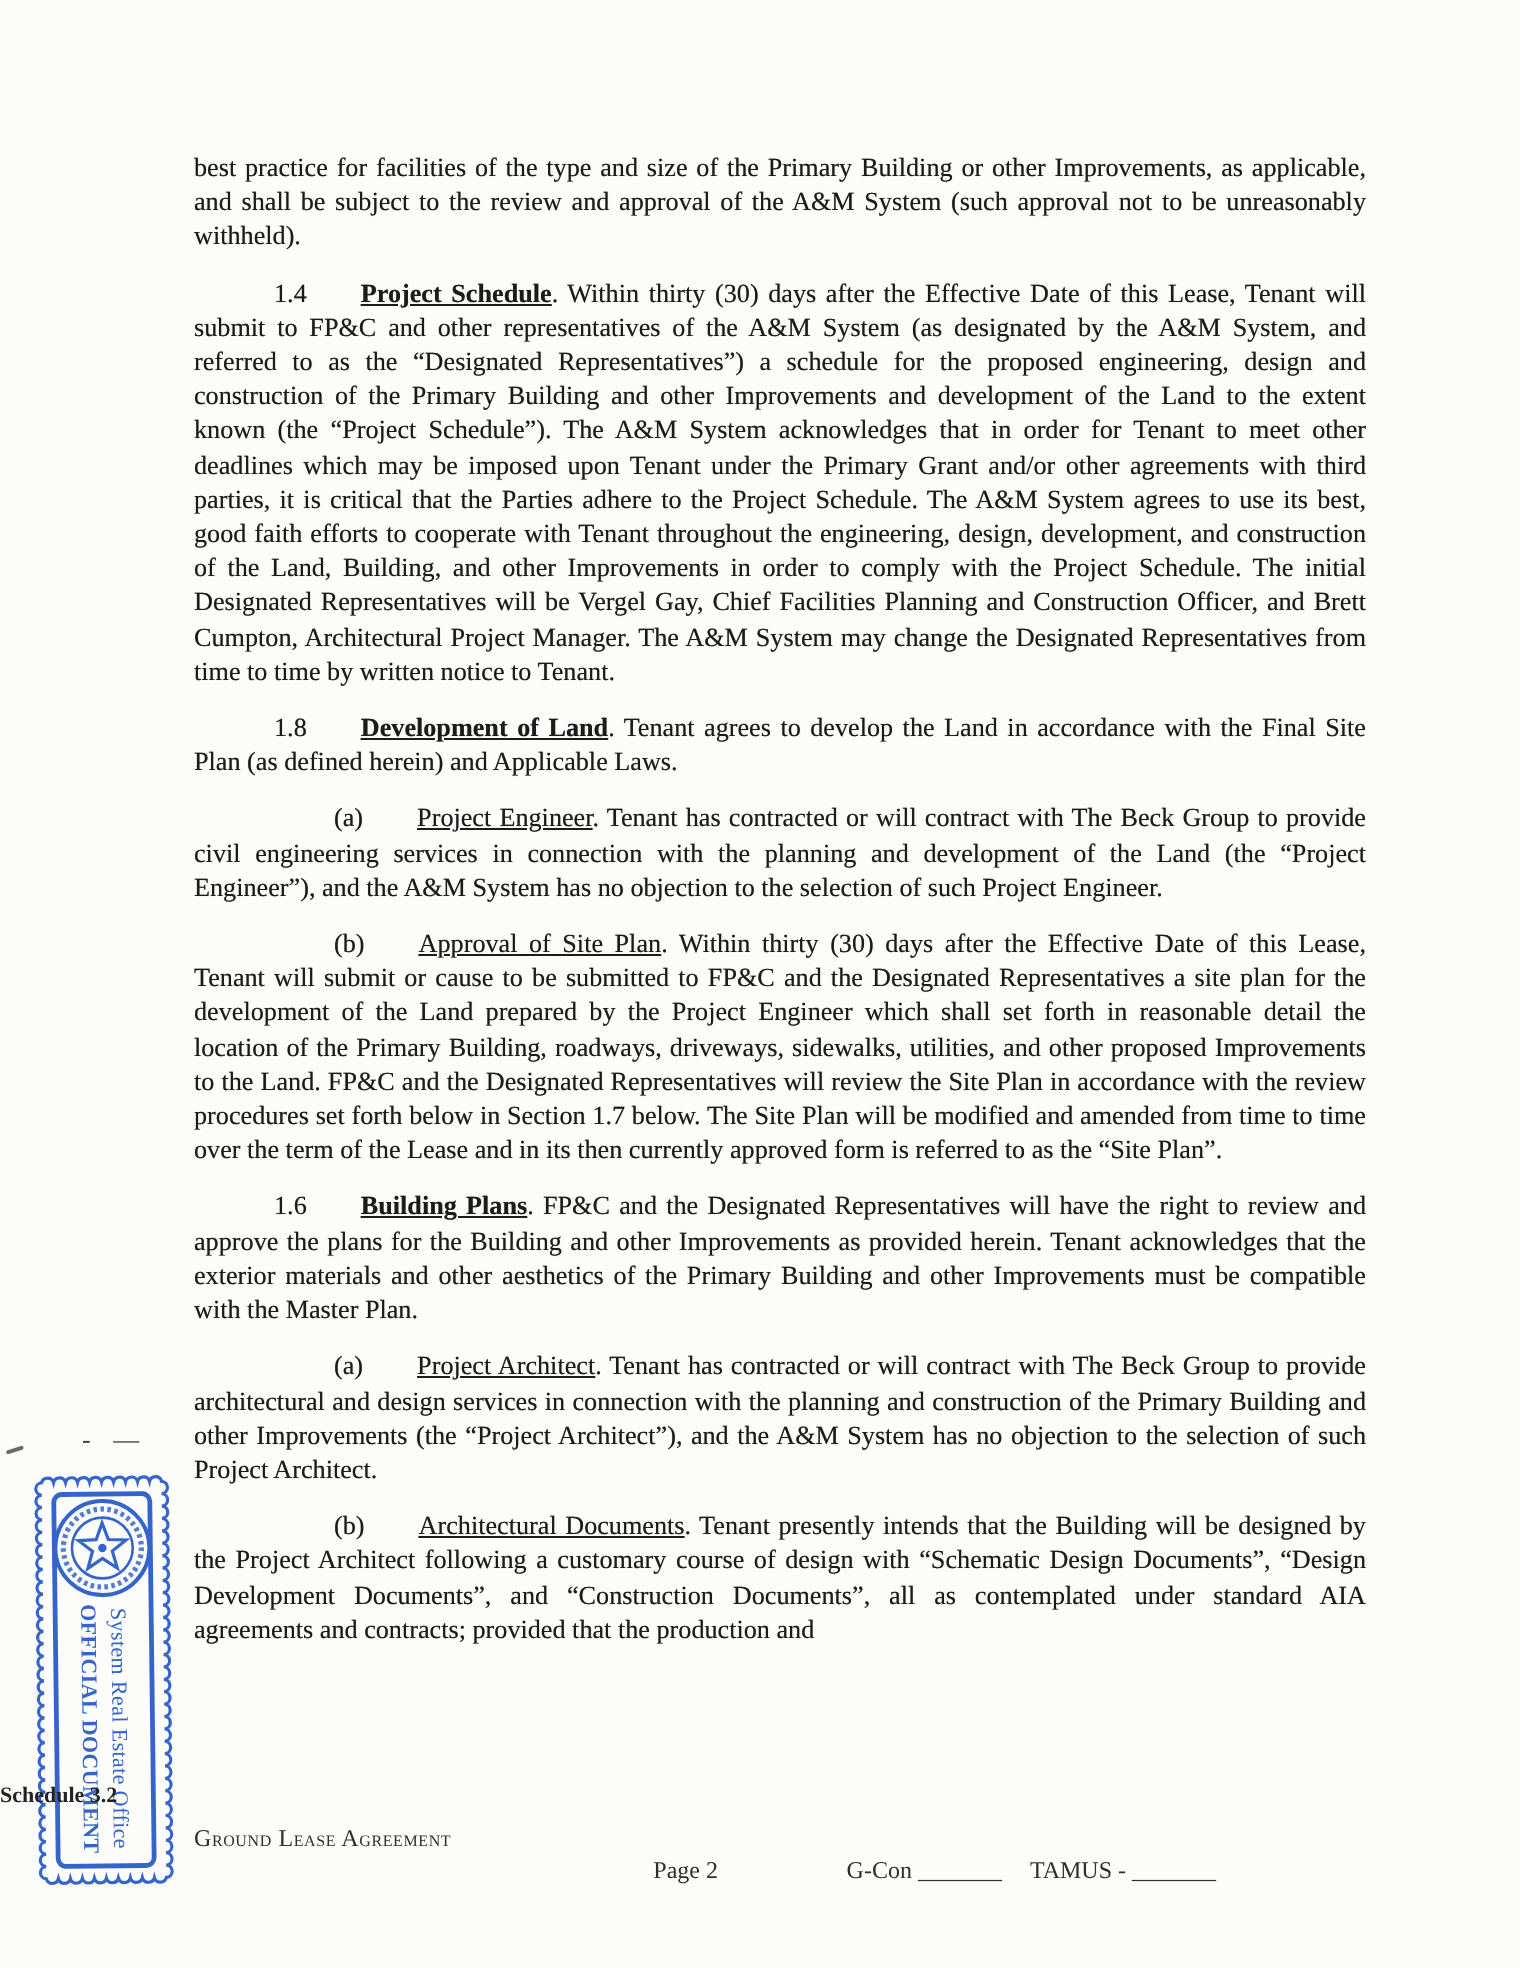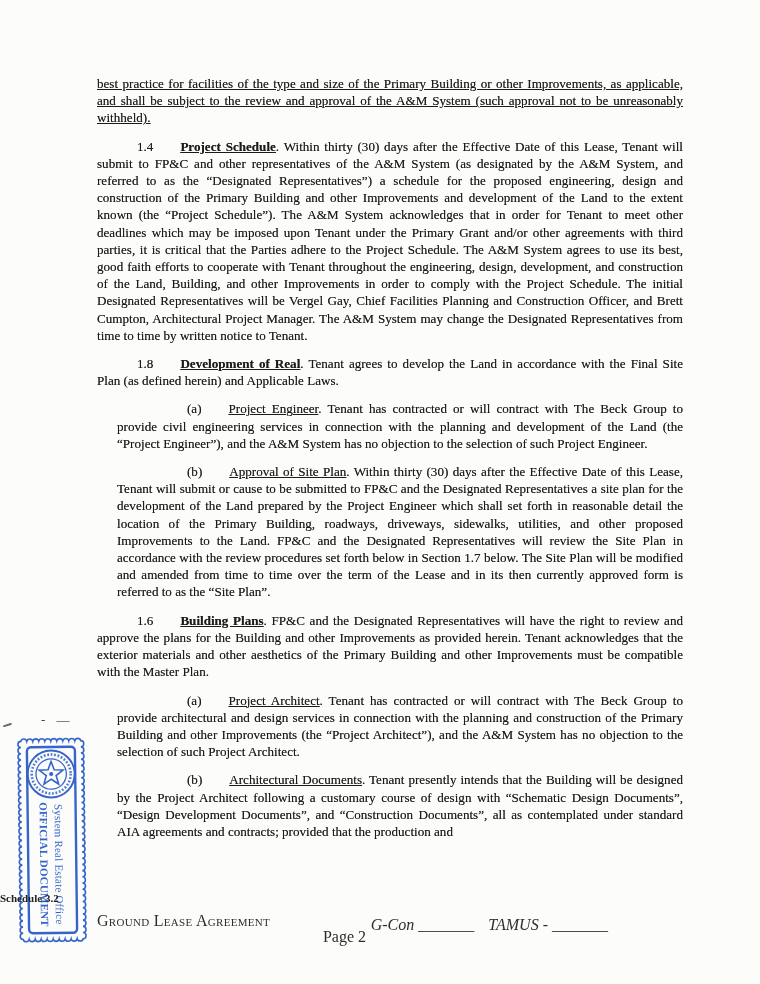--- a/index.html
+++ b/index.html
@@ -9,23 +9,23 @@
     font-family:"Liberation Serif","DejaVu Serif",serif;
   }
   
   .doc-body{
     position:absolute;left:97px;top:75px;width:586px;
     font-size:13.1px;line-height:17.2px;
     text-shadow:0 0 .35px rgba(0,0,0,.55);
   }
   .para{margin:11px 0 0 0;text-align:justify;}
   .para:first-child{margin-top:0;}
-  .ind-0{text-indent:0;text-decoration:underline;}
+  .ind-0{text-indent:0;}
   .ind-1{text-indent:40px;}
-  .ind-2{text-indent:70px;margin-left:20px;}
+  .ind-2{text-indent:70px;}
   .r-label{margin-right:27px;font-family:Liberation Serif, serif;}
   .r-bu{font-weight:bold;text-decoration:underline;}
   .r-u{text-decoration:underline;}
   .r-i{}
   
   .artifact-dashes{
     position:absolute;left:41px;top:712px;width:60px;
     color:#3c3c3c;font-size:13px;letter-spacing:4px;
   }
   .artifact-mark{
@@ -44,38 +44,38 @@
     writing-mode:vertical-rl;text-align:center;white-space:nowrap;
     font-family:"Liberation Serif",serif;color:var(--stamp-blue);
   }
   .st-office{display:block;font-size:11px;line-height:15px;letter-spacing:.2px;}
   .st-official{display:block;font-weight:bold;font-size:11px;line-height:15px;letter-spacing:.2px;}
   
   .footer-schedule{
     position:absolute;left:0;top:892px;width:695px;text-align:left;
     font-size:11px;font-weight:bold;color:#222;
   }
-  .footer-row{position:absolute;left:0;top:912px;width:676px;height:16px;font-size:16px;color:#2e2e2e;}
+  .footer-row{position:absolute;left:0;top:912px;width:676px;height:16px;font-size:12px;color:#2e2e2e;}
   .f-left{position:absolute;left:97px;top:0;font-variant:small-caps;letter-spacing:.3px;}
   .f-center{position:absolute;left:50%;transform:translateX(-35%);top:16px;}
-  .f-right{position:absolute;right:68px;top:4px;font-style:italic;}
+  .f-right{position:absolute;right:68px;top:16px;}
   .f-right .gap{margin-left:14px;}
 </style>
 </head>
 <body>
 
 <div class="page">
 
   <div class="artifact-mark"></div>
   <div class="artifact-dashes">- —</div>
 
   <div class="doc-body">
       <p class="para ind-0"><span class="r-n">best practice for facilities of the type and size of the Primary Building or other Improvements, as applicable, and shall be subject to the review and approval of the A&amp;M System (such approval not to be unreasonably withheld).</span></p>
       <p class="para ind-1"><span class="r-label">1.4</span><span class="r-bu">Project Schedule</span><span class="r-n">. Within thirty (30) days after the Effective Date of this Lease, Tenant will submit to FP&amp;C and other representatives of the A&amp;M System (as designated by the A&amp;M System, and referred to as the “</span><span class="r-i">Designated Representatives</span><span class="r-n">”) a schedule for the proposed engineering, design and construction of the Primary Building and other Improvements and development of the Land to the extent known (the “</span><span class="r-i">Project Schedule</span><span class="r-n">”). The A&amp;M System acknowledges that in order for Tenant to meet other deadlines which may be imposed upon Tenant under the Primary Grant and/or other agreements with third parties, it is critical that the Parties adhere to the Project Schedule. The A&amp;M System agrees to use its best, good faith efforts to cooperate with Tenant throughout the engineering, design, development, and construction of the Land, Building, and other Improvements in order to comply with the Project Schedule. The initial Designated Representatives will be Vergel Gay, Chief Facilities Planning and Construction Officer, and Brett Cumpton, Architectural Project Manager. The A&amp;M System may change the Designated Representatives from time to time by written notice to Tenant.</span></p>
-      <p class="para ind-1"><span class="r-label">1.8</span><span class="r-bu">Development of Real</span><span class="r-n">. Tenant agrees to develop the Land in accordance with the Final Site Plan (as defined herein) and Applicable Laws.</span></p>
+      <p class="para ind-1"><span class="r-label">1.8</span><span class="r-bu">Development of Land</span><span class="r-n">. Tenant agrees to develop the Land in accordance with the Final Site Plan (as defined herein) and Applicable Laws.</span></p>
       <p class="para ind-2"><span class="r-label">(a)</span><span class="r-u">Project Engineer</span><span class="r-n">. Tenant has contracted or will contract with The Beck Group to provide civil engineering services in connection with the planning and development of the Land (the “</span><span class="r-i">Project Engineer</span><span class="r-n">”), and the A&amp;M System has no objection to the selection of such Project Engineer.</span></p>
       <p class="para ind-2"><span class="r-label">(b)</span><span class="r-u">Approval of Site Plan</span><span class="r-n">. Within thirty (30) days after the Effective Date of this Lease, Tenant will submit or cause to be submitted to FP&amp;C and the Designated Representatives a site plan for the development of the Land prepared by the Project Engineer which shall set forth in reasonable detail the location of the Primary Building, roadways, driveways, sidewalks, utilities, and other proposed Improvements to the Land. FP&amp;C and the Designated Representatives will review the Site Plan in accordance with the review procedures set forth below in Section 1.7 below. The Site Plan will be modified and amended from time to time over the term of the Lease and in its then currently approved form is referred to as the “</span><span class="r-i">Site Plan</span><span class="r-n">”.</span></p>
       <p class="para ind-1"><span class="r-label">1.6</span><span class="r-bu">Building Plans</span><span class="r-n">. FP&amp;C and the Designated Representatives will have the right to review and approve the plans for the Building and other Improvements as provided herein. Tenant acknowledges that the exterior materials and other aesthetics of the Primary Building and other Improvements must be compatible with the Master Plan.</span></p>
       <p class="para ind-2"><span class="r-label">(a)</span><span class="r-u">Project Architect</span><span class="r-n">. Tenant has contracted or will contract with The Beck Group to provide architectural and design services in connection with the planning and construction of the Primary Building and other Improvements (the “</span><span class="r-i">Project Architect</span><span class="r-n">”), and the A&amp;M System has no objection to the selection of such Project Architect.</span></p>
       <p class="para ind-2"><span class="r-label">(b)</span><span class="r-u">Architectural Documents</span><span class="r-n">. Tenant presently intends that the Building will be designed by the Project Architect following a customary course of design with “Schematic Design Documents”, “Design Development Documents”, and “Construction Documents”, all as contemplated under standard AIA agreements and contracts; provided that the production and</span></p>
     </div>
 
   <div class="stamp">
     <svg width="70" height="210" viewBox="0 0 70 210">
       <path id="scallop-path" fill="none" stroke="currentColor" stroke-width="1.6" d="M 5 5 a3.1,3.1 0 0 1 6.00,0 a3.1,3.1 0 0 1 6.00,0 a3.1,3.1 0 0 1 6.00,0 a3.1,3.1 0 0 1 6.00,0 a3.1,3.1 0 0 1 6.00,0 a3.1,3.1 0 0 1 6.00,0 a3.1,3.1 0 0 1 6.00,0 a3.1,3.1 0 0 1 6.00,0 a3.1,3.1 0 0 1 6.00,0 a3.1,3.1 0 0 1 6.00,0 a3.1,3.1 0 0 1 0,6.19 a3.1,3.1 0 0 1 0,6.19 a3.1,3.1 0 0 1 0,6.19 a3.1,3.1 0 0 1 0,6.19 a3.1,3.1 0 0 1 0,6.19 a3.1,3.1 0 0 1 0,6.19 a3.1,3.1 0 0 1 0,6.19 a3.1,3.1 0 0 1 0,6.19 a3.1,3.1 0 0 1 0,6.19 a3.1,3.1 0 0 1 0,6.19 a3.1,3.1 0 0 1 0,6.19 a3.1,3.1 0 0 1 0,6.19 a3.1,3.1 0 0 1 0,6.19 a3.1,3.1 0 0 1 0,6.19 a3.1,3.1 0 0 1 0,6.19 a3.1,3.1 0 0 1 0,6.19 a3.1,3.1 0 0 1 0,6.19 a3.1,3.1 0 0 1 0,6.19 a3.1,3.1 0 0 1 0,6.19 a3.1,3.1 0 0 1 0,6.19 a3.1,3.1 0 0 1 0,6.19 a3.1,3.1 0 0 1 0,6.19 a3.1,3.1 0 0 1 0,6.19 a3.1,3.1 0 0 1 0,6.19 a3.1,3.1 0 0 1 0,6.19 a3.1,3.1 0 0 1 0,6.19 a3.1,3.1 0 0 1 0,6.19 a3.1,3.1 0 0 1 0,6.19 a3.1,3.1 0 0 1 0,6.19 a3.1,3.1 0 0 1 0,6.19 a3.1,3.1 0 0 1 0,6.19 a3.1,3.1 0 0 1 0,6.19 a3.1,3.1 0 0 1 -6.00,0 a3.1,3.1 0 0 1 -6.00,0 a3.1,3.1 0 0 1 -6.00,0 a3.1,3.1 0 0 1 -6.00,0 a3.1,3.1 0 0 1 -6.00,0 a3.1,3.1 0 0 1 -6.00,0 a3.1,3.1 0 0 1 -6.00,0 a3.1,3.1 0 0 1 -6.00,0 a3.1,3.1 0 0 1 -6.00,0 a3.1,3.1 0 0 1 -6.00,0 a3.1,3.1 0 0 1 0,-6.19 a3.1,3.1 0 0 1 0,-6.19 a3.1,3.1 0 0 1 0,-6.19 a3.1,3.1 0 0 1 0,-6.19 a3.1,3.1 0 0 1 0,-6.19 a3.1,3.1 0 0 1 0,-6.19 a3.1,3.1 0 0 1 0,-6.19 a3.1,3.1 0 0 1 0,-6.19 a3.1,3.1 0 0 1 0,-6.19 a3.1,3.1 0 0 1 0,-6.19 a3.1,3.1 0 0 1 0,-6.19 a3.1,3.1 0 0 1 0,-6.19 a3.1,3.1 0 0 1 0,-6.19 a3.1,3.1 0 0 1 0,-6.19 a3.1,3.1 0 0 1 0,-6.19 a3.1,3.1 0 0 1 0,-6.19 a3.1,3.1 0 0 1 0,-6.19 a3.1,3.1 0 0 1 0,-6.19 a3.1,3.1 0 0 1 0,-6.19 a3.1,3.1 0 0 1 0,-6.19 a3.1,3.1 0 0 1 0,-6.19 a3.1,3.1 0 0 1 0,-6.19 a3.1,3.1 0 0 1 0,-6.19 a3.1,3.1 0 0 1 0,-6.19 a3.1,3.1 0 0 1 0,-6.19 a3.1,3.1 0 0 1 0,-6.19 a3.1,3.1 0 0 1 0,-6.19 a3.1,3.1 0 0 1 0,-6.19 a3.1,3.1 0 0 1 0,-6.19 a3.1,3.1 0 0 1 0,-6.19 a3.1,3.1 0 0 1 0,-6.19 a3.1,3.1 0 0 1 0,-6.19 Z"></path>

